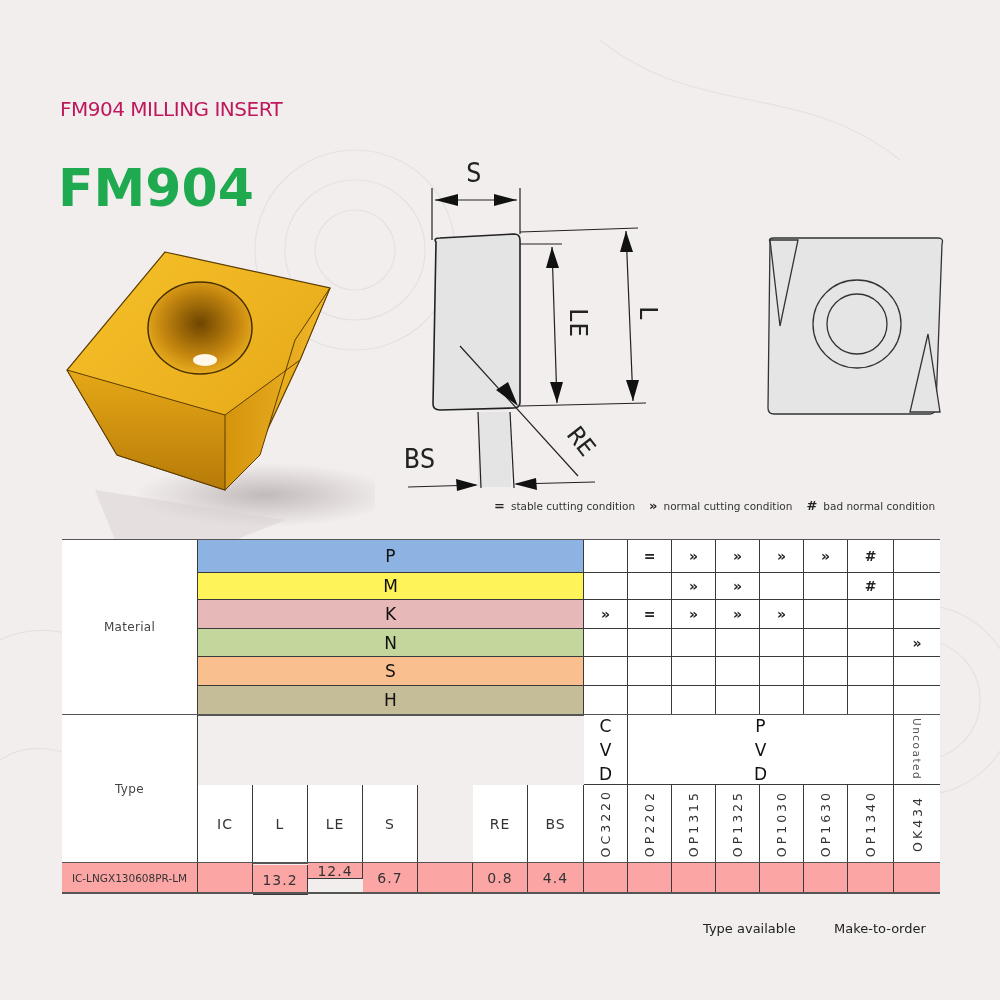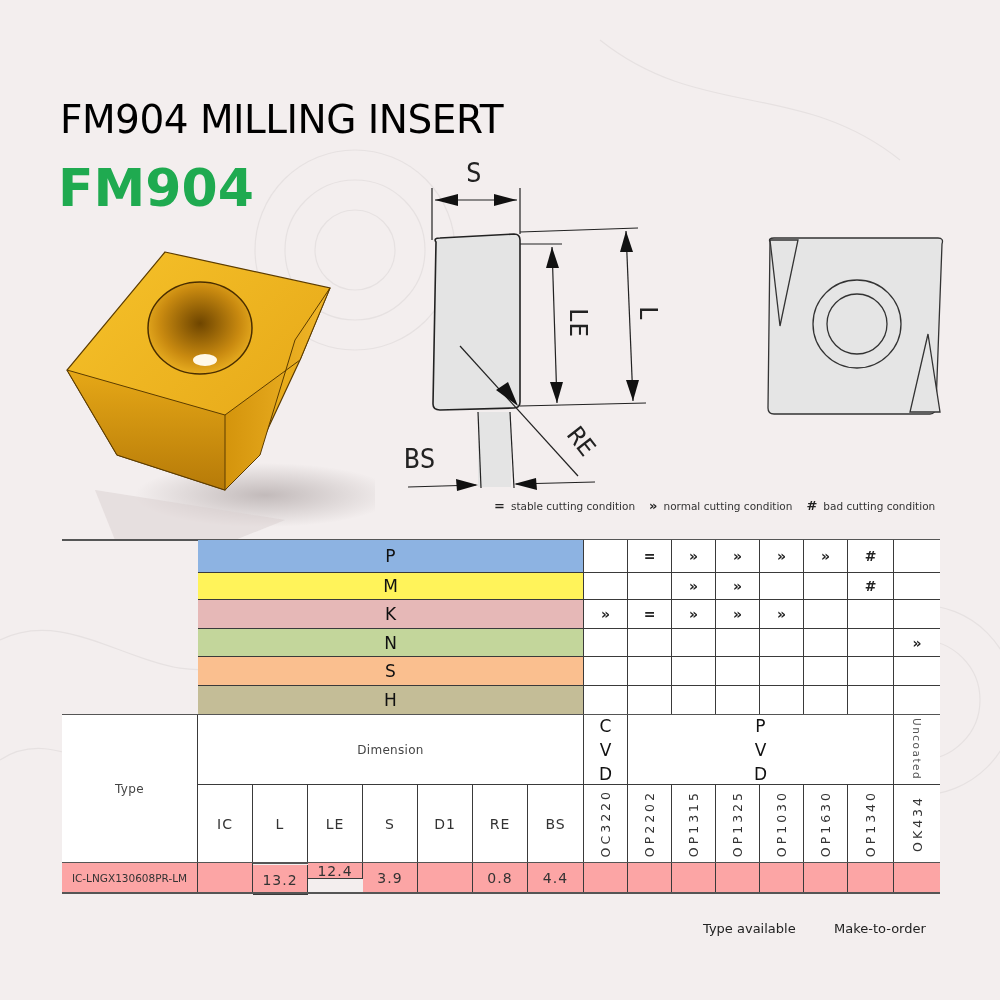--- a/index.html
+++ b/index.html
@@ -7,21 +7,21 @@
   body {
     background: #f3eeee;
     font-family: "DejaVu Sans", sans-serif;
     color: #1a1a1a;
     position: relative;
   }
   .bg-swirl { position: absolute; left: 0; top: 0; width: 1000px; height: 1000px; pointer-events: none; }
   .page-subtitle {
     position: absolute; left: 60px; top: 97px;
     font-family: "DejaVu Sans", sans-serif;
-    font-size: 39px; font-weight: 400; letter-spacing: -0.5px; color: #000000;
+    font-size: 20px; font-weight: 400; letter-spacing: -0.5px; color: #be185d;
   }
   .page-title {
     position: absolute; left: 58px; top: 158px;
     font-family: "DejaVu Sans", sans-serif;
     font-size: 52px; font-weight: 700; color: #1faa50; letter-spacing: 0px;
   }
   .product-image { position: absolute; left: 55px; top: 240px; width: 320px; height: 300px; }
   .side-drawing { position: absolute; left: 400px; top: 150px; width: 280px; height: 350px; }
   .top-drawing { position: absolute; left: 760px; top: 230px; width: 190px; height: 190px; }
 
@@ -181,27 +181,28 @@
   <div class="legend-item">
     <span class="legend-sym">=</span>
     <span>stable cutting condition</span>
   </div>
   <div class="legend-item">
     <span class="legend-sym">»</span>
     <span>normal cutting condition</span>
   </div>
   <div class="legend-item">
     <span class="legend-sym">#</span>
-    <span>bad cutting condition</span>
+    <span>bad normal condition</span>
   </div>
 </div>
 
 <div class="spec-table" id="spec-table" style="height:355px;">
   <div class="hline" style="top:-1px;"></div>
 
+  <div class="cell label-cell" style="left:0;top:0;width:136px;height:175px;">Material</div>
 
   <div class="cell mat-band" style="left:136px;top:0;width:386px;height:33px;background:#8db3e2;">P</div>
   <div class="cell mat-band" style="left:136px;top:33px;width:386px;height:27px;background:#fff35a;">M</div>
   <div class="cell mat-band" style="left:136px;top:60px;width:386px;height:29px;background:#e6b8b7;">K</div>
   <div class="cell mat-band" style="left:136px;top:89px;width:386px;height:28px;background:#c3d69b;">N</div>
   <div class="cell mat-band" style="left:136px;top:117px;width:386px;height:29px;background:#fabf8f;">S</div>
   <div class="cell mat-band" style="left:136px;top:146px;width:386px;height:29px;background:#c4bd97;">H</div>
 
   <div class="cell sym-cell" style="left:522px;top:0;width:44px;height:33px;"></div>
   <div class="cell sym-cell" style="left:566px;top:0;width:44px;height:33px;">=</div>
@@ -254,21 +255,20 @@
   <div class="cell sym-cell" style="left:654px;top:146px;width:44px;height:29px;"></div>
   <div class="cell sym-cell" style="left:698px;top:146px;width:44px;height:29px;"></div>
   <div class="cell sym-cell" style="left:742px;top:146px;width:44px;height:29px;"></div>
   <div class="cell sym-cell" style="left:786px;top:146px;width:46px;height:29px;"></div>
   <div class="cell sym-cell no-right" style="left:832px;top:146px;width:46px;height:29px;"></div>
 
   <div class="hline" style="top:174px;"></div>
 
   <div class="cell label-cell" style="left:0;top:175px;width:136px;height:148px;">Type</div>
 
-  <div class="cell label-cell" style="left:136px;top:175px;width:386px;height:70px;">Dimension</div>
 
   <div class="cell" style="left:522px;top:175px;width:44px;height:70px;">
     <div class="stack">
       <span>C</span>
       <span>V</span>
       <span>D</span>
     </div>
   </div>
   <div class="cell" style="left:566px;top:175px;width:266px;height:70px;">
     <div class="stack">
@@ -278,21 +278,20 @@
     </div>
   </div>
   <div class="cell no-right" style="left:832px;top:175px;width:46px;height:70px;">
     <span class="uncoated">Uncoated</span>
   </div>
 
   <div class="cell dim-head" style="left:136px;top:245px;width:55px;height:78px;">IC</div>
   <div class="cell dim-head" style="left:191px;top:245px;width:55px;height:78px;">L</div>
   <div class="cell dim-head" style="left:246px;top:245px;width:55px;height:78px;">LE</div>
   <div class="cell dim-head" style="left:301px;top:245px;width:55px;height:78px;">S</div>
-  <div class="cell dim-head" style="left:356px;top:245px;width:55px;height:78px;">D1</div>
   <div class="cell dim-head" style="left:411px;top:245px;width:55px;height:78px;">RE</div>
   <div class="cell dim-head" style="left:466px;top:245px;width:56px;height:78px;">BS</div>
 
   <div class="cell" style="left:522px;top:245px;width:44px;height:78px;">
       <span class="grade">OC3220</span>
     </div>
   <div class="cell" style="left:566px;top:245px;width:44px;height:78px;">
       <span class="grade">OP2202</span>
     </div>
   <div class="cell" style="left:610px;top:245px;width:44px;height:78px;">
@@ -314,21 +313,21 @@
       <span class="grade">OK434</span>
     </div>
 
   <div class="hline" style="top:322px;"></div>
 
   <div class="data-row">
     <div class="cell type-val" style="left:0;top:323px;width:136px;height:30px;">IC-LNGX130608PR-LM</div>
     <div class="cell" style="left:136px;top:323px;width:55px;height:30px;"></div>
     <div class="cell" style="left:191px;top:325px;width:55px;height:30px;">13.2</div>
     <div class="cell" style="left:246px;top:323px;width:55px;height:16px;">12.4</div>
-    <div class="cell" style="left:301px;top:323px;width:55px;height:30px;">3.9</div>
+    <div class="cell" style="left:301px;top:323px;width:55px;height:30px;">6.7</div>
     <div class="cell" style="left:356px;top:323px;width:55px;height:30px;"></div>
     <div class="cell" style="left:411px;top:323px;width:55px;height:30px;">0.8</div>
     <div class="cell" style="left:466px;top:323px;width:56px;height:30px;">4.4</div>
     <div class="cell" style="left:522px;top:323px;width:44px;height:30px;"></div>
     <div class="cell" style="left:566px;top:323px;width:44px;height:30px;"></div>
     <div class="cell" style="left:610px;top:323px;width:44px;height:30px;"></div>
     <div class="cell" style="left:654px;top:323px;width:44px;height:30px;"></div>
     <div class="cell" style="left:698px;top:323px;width:44px;height:30px;"></div>
     <div class="cell" style="left:742px;top:323px;width:44px;height:30px;"></div>
     <div class="cell" style="left:786px;top:323px;width:46px;height:30px;"></div>

